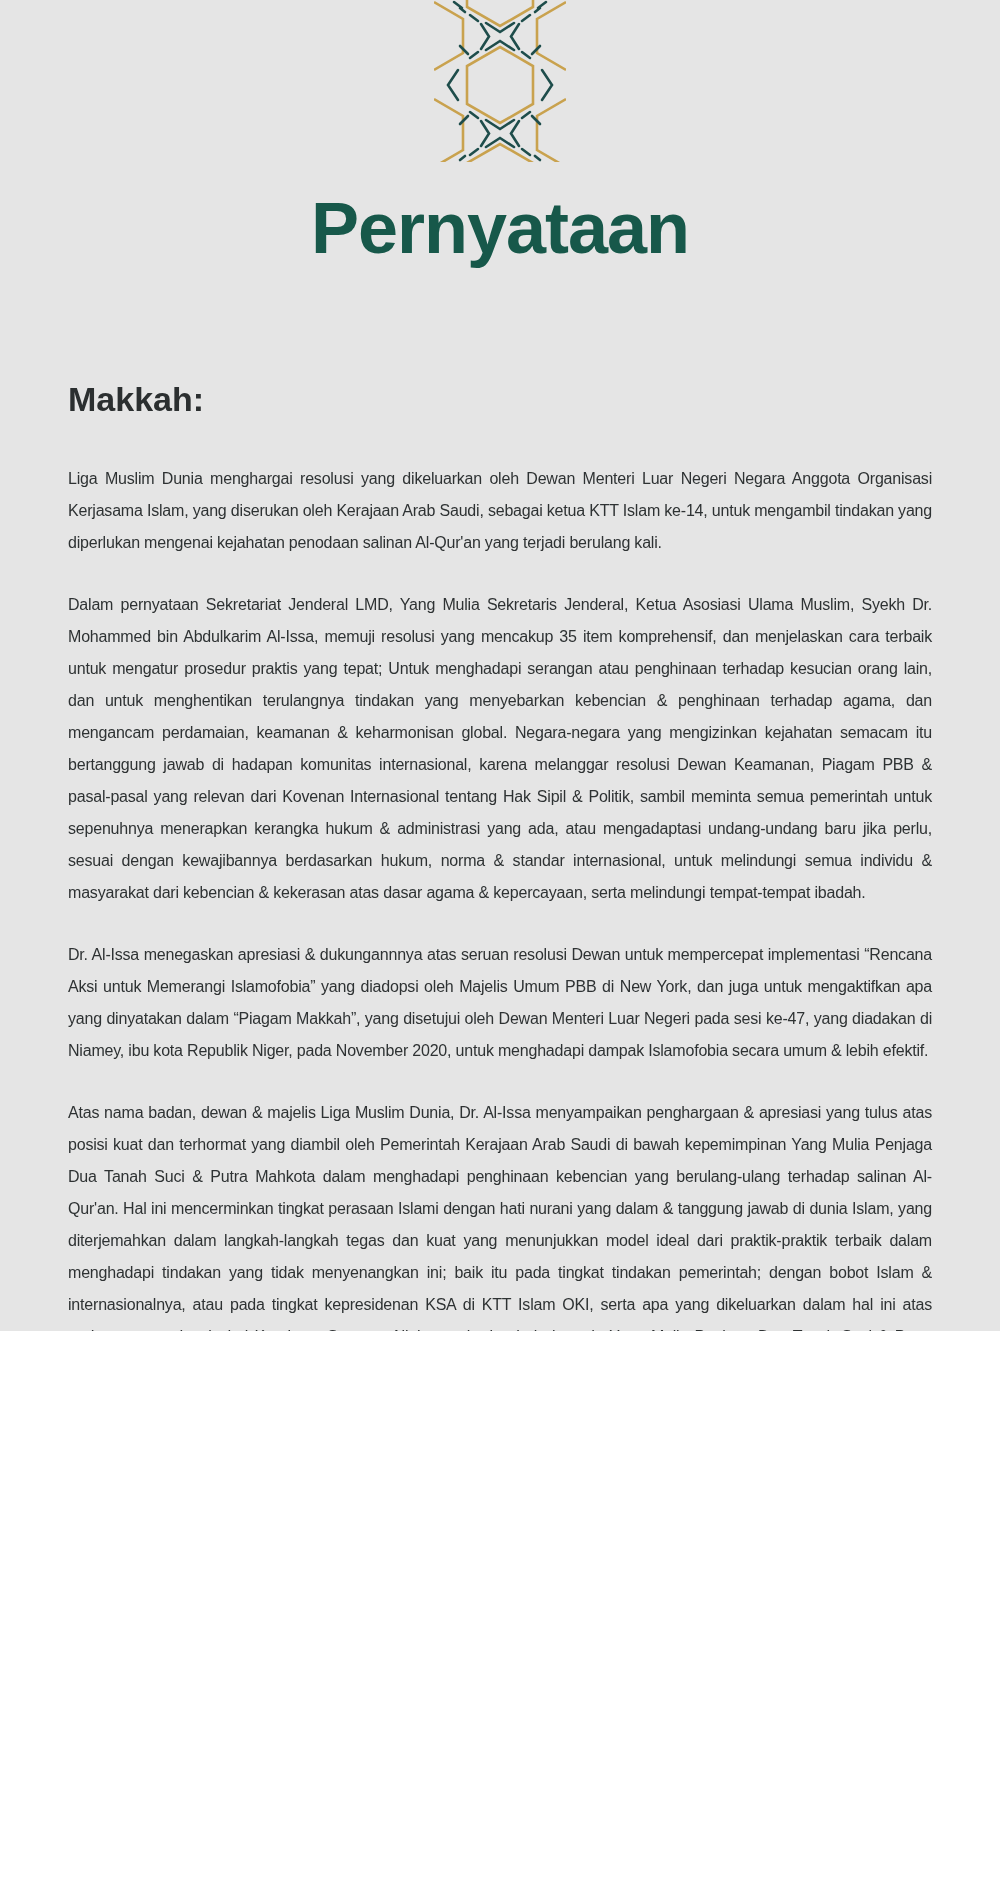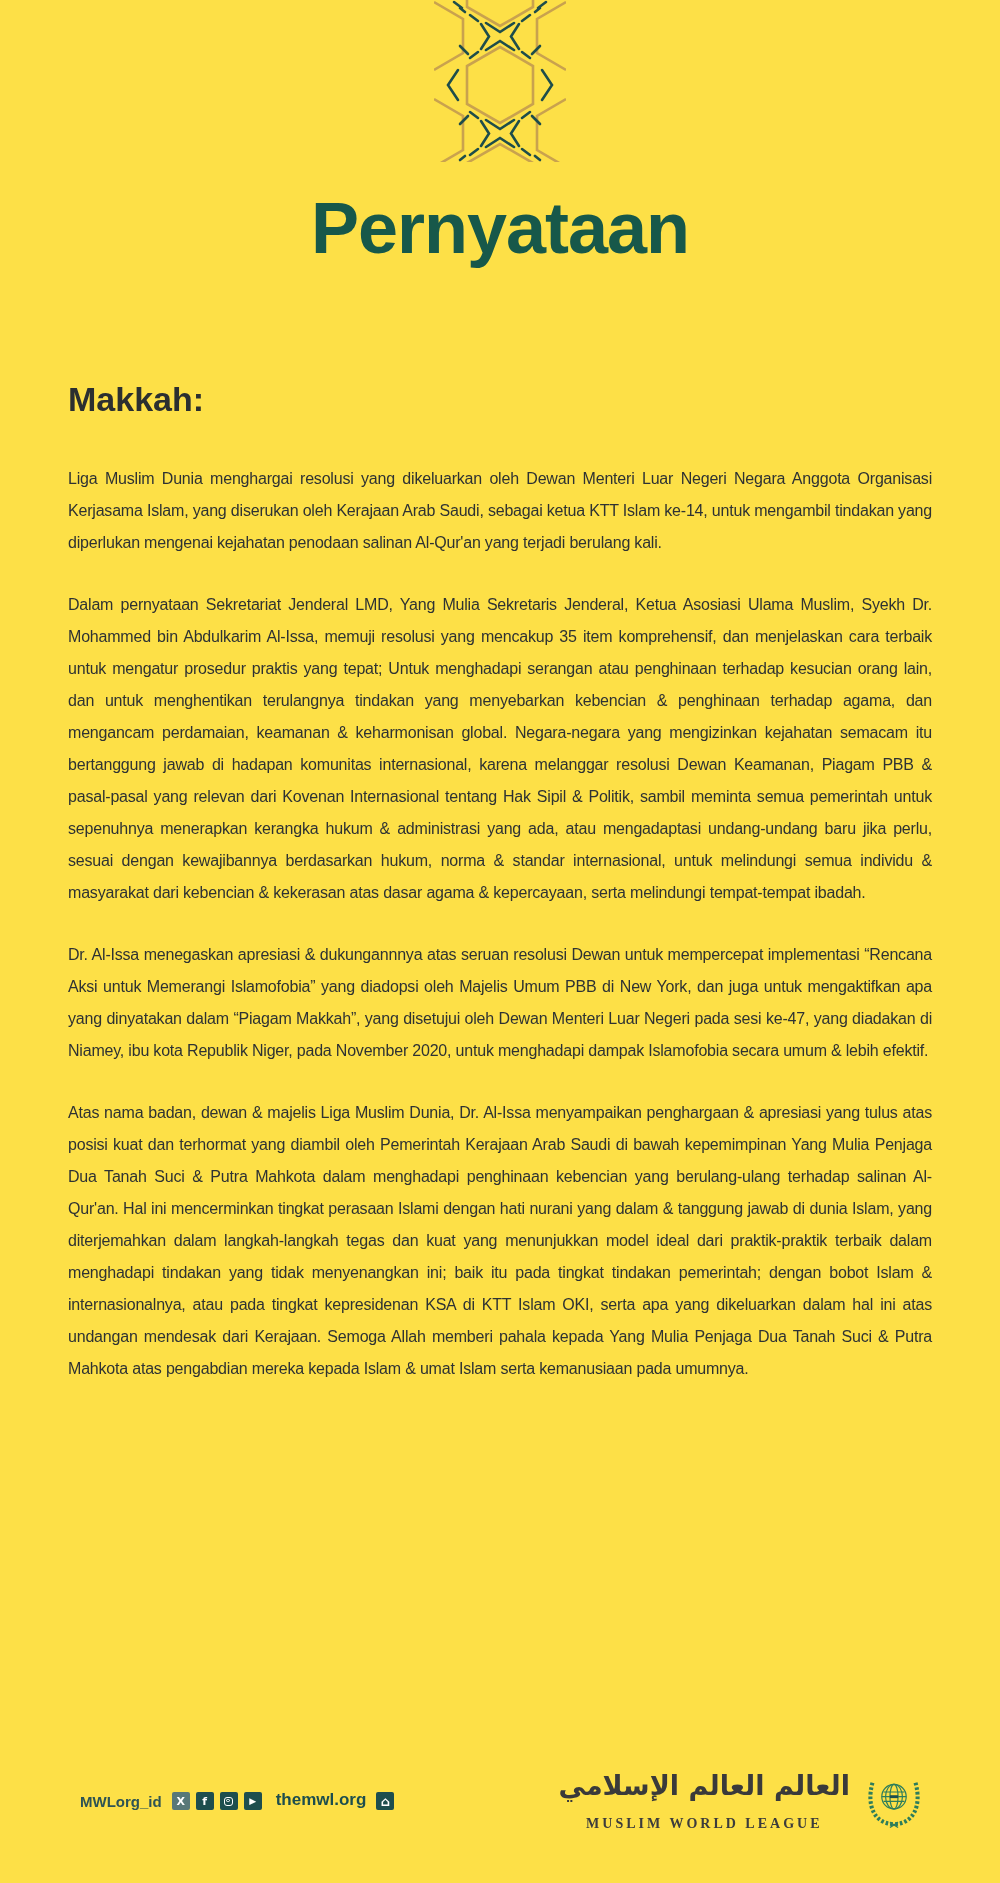--- a/index.html
+++ b/index.html
@@ -1,21 +1,21 @@
 <!DOCTYPE html>
 <html><head>
 <meta charset="utf-8">
 <style>
   html,body{margin:0;padding:0;background:#ffffff;}
   .page{
     position:relative;
     width:1000px;
-    height:1883px;
+    height:1331px;
     margin:0 auto;
-    background:#fde047;
+    background:#e5e5e5;
     overflow:hidden;
     font-family:"Liberation Sans", sans-serif;
   }
   
   .ornament-wrap{
     width:132px;
     height:162px;
     margin:0 auto;
     overflow:hidden;
   }

